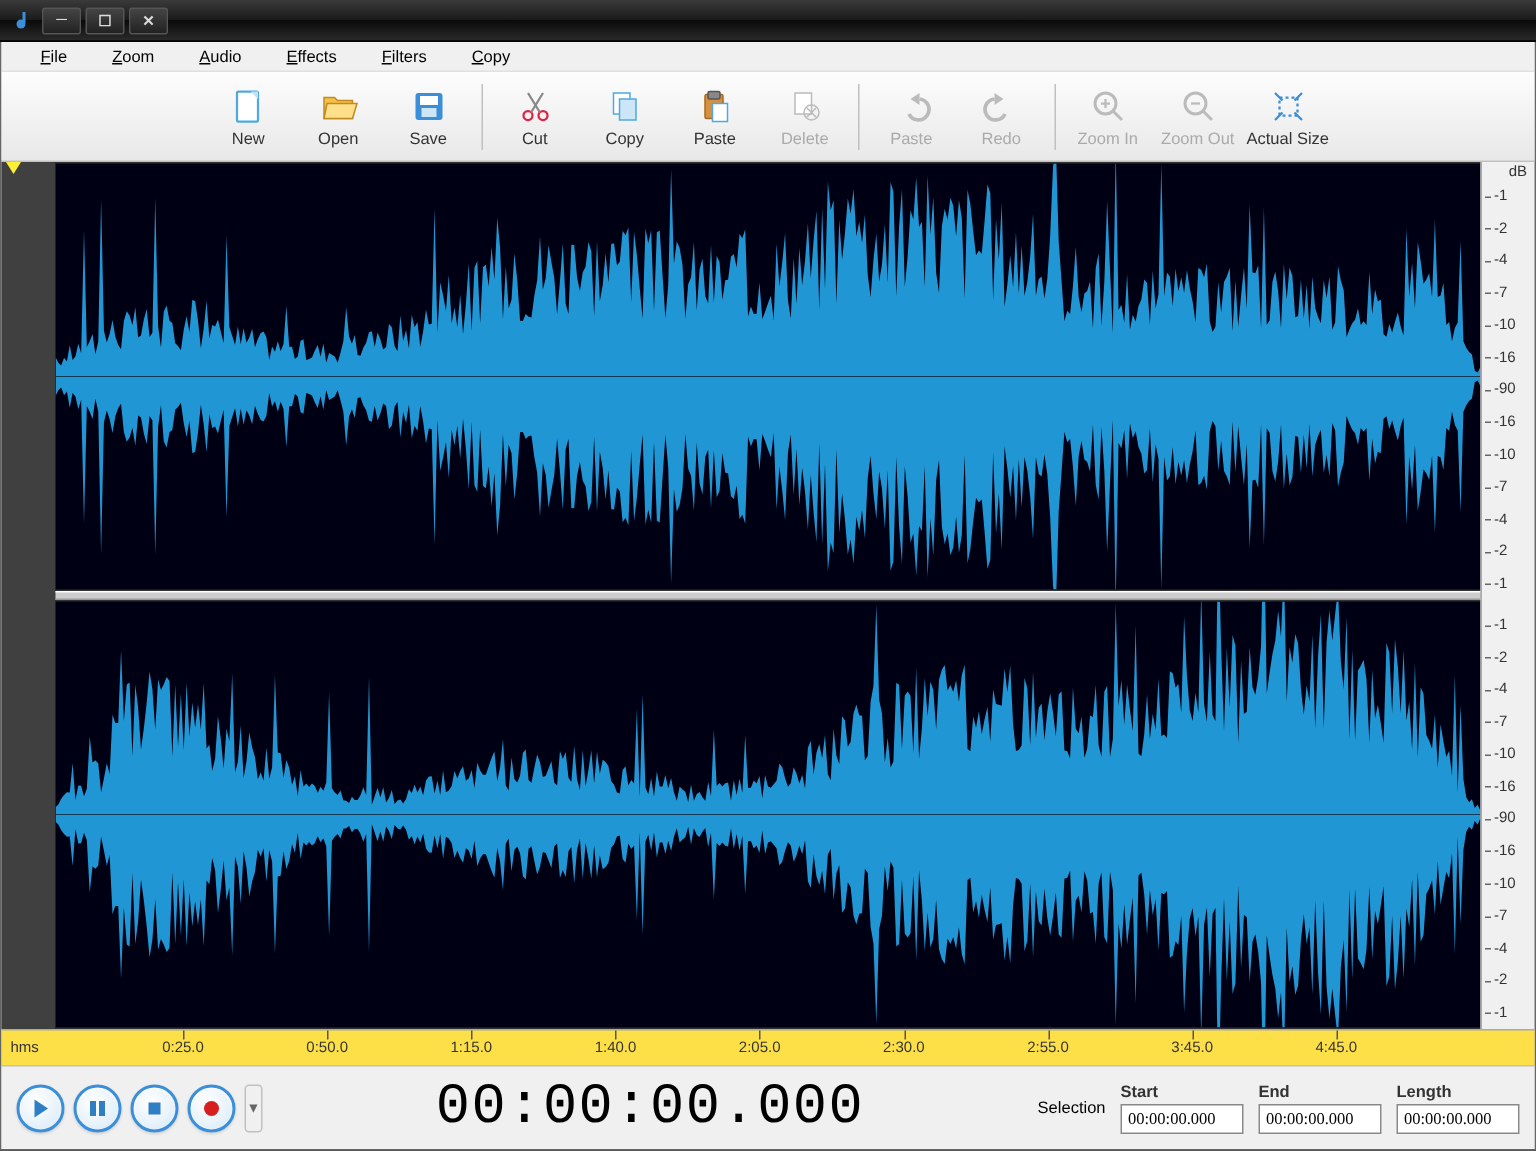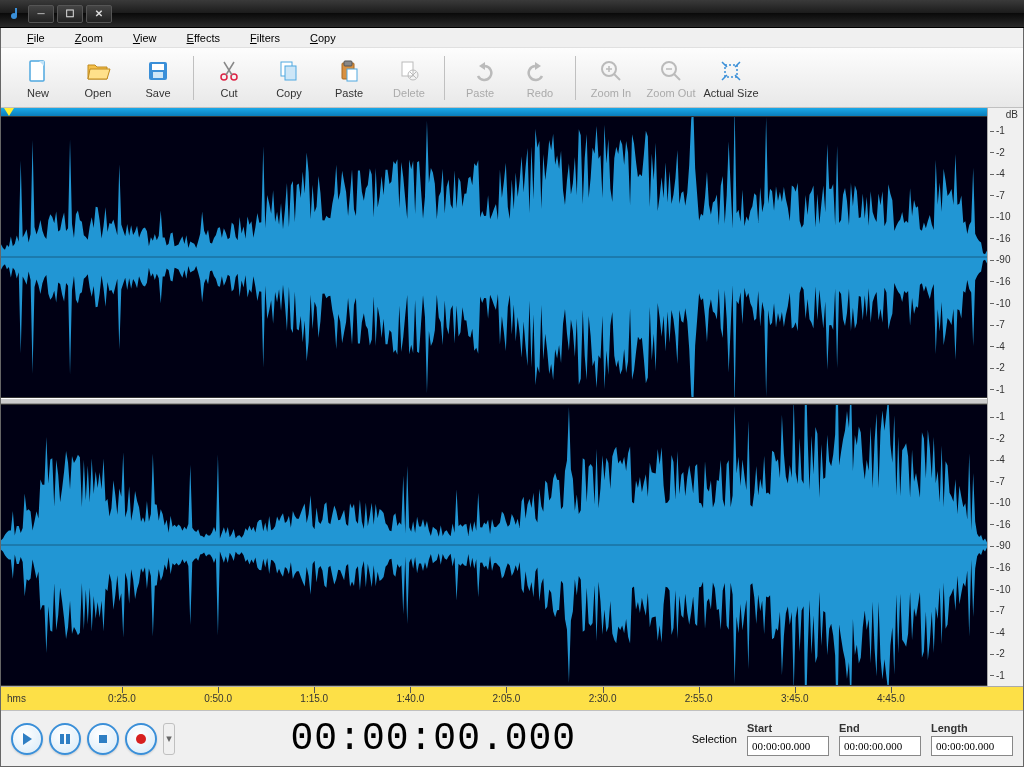--- a/index.html
+++ b/index.html
@@ -60,20 +60,21 @@
   }
   .menubar span::first-letter { text-decoration: underline; }
   .toolbar {
     height: 60px;
     background: linear-gradient(to bottom, #fdfdfd, #e8e8e8);
     border-bottom: 1px solid #c0c0c0;
     display: flex;
     align-items: center;
     padding: 0 8px;
     gap: 2px;
+    justify-content: center;
   }
   .tbbtn {
     display: flex;
     flex-direction: column;
     align-items: center;
     justify-content: center;
     width: 58px;
     height: 52px;
     gap: 2px;
     color: #333;
@@ -81,21 +82,21 @@
     border: 1px solid transparent;
     border-radius: 3px;
   }
   .tbbtn.disabled { color: #aaa; }
   .tbbtn .ico { width: 28px; height: 28px; display: flex; align-items: center; justify-content: center; }
   .tbsep { width: 1px; height: 44px; background: #c0c0c0; margin: 0 4px; }
   .workarea {
     flex: 1;
     background: #404040;
     display: flex;
-    flex-direction: column;
+    flex-direction: row;
     position: relative;
   }
   .wave-rulertop {
     height: 8px;
     background: linear-gradient(to bottom, #1aa8e8, #0a7dbb);
     position: relative;
   }
   .wave-rulertop .play-cursor {
     position: absolute;
     left: 3px; top: 0;
@@ -212,21 +213,21 @@
     <div class="winbtn">☐</div>
     <div class="winbtn">✕</div>
   </div>
 </div>
 
 <div class="client">
 
   <div class="menubar">
     <span>File</span>
     <span>Zoom</span>
-    <span>View</span>
+    <span>Audio</span>
     <span>Effects</span>
     <span>Filters</span>
     <span>Copy</span>
   </div>
 
   <div class="toolbar">
     <div class="tbbtn">
       <span class="ico">
         <svg width="26" height="26" viewBox="0 0 26 26">
             <rect x="5" y="3" width="14" height="20" rx="1" fill="#fff" stroke="#4fa8e0" stroke-width="1.5"></rect>

